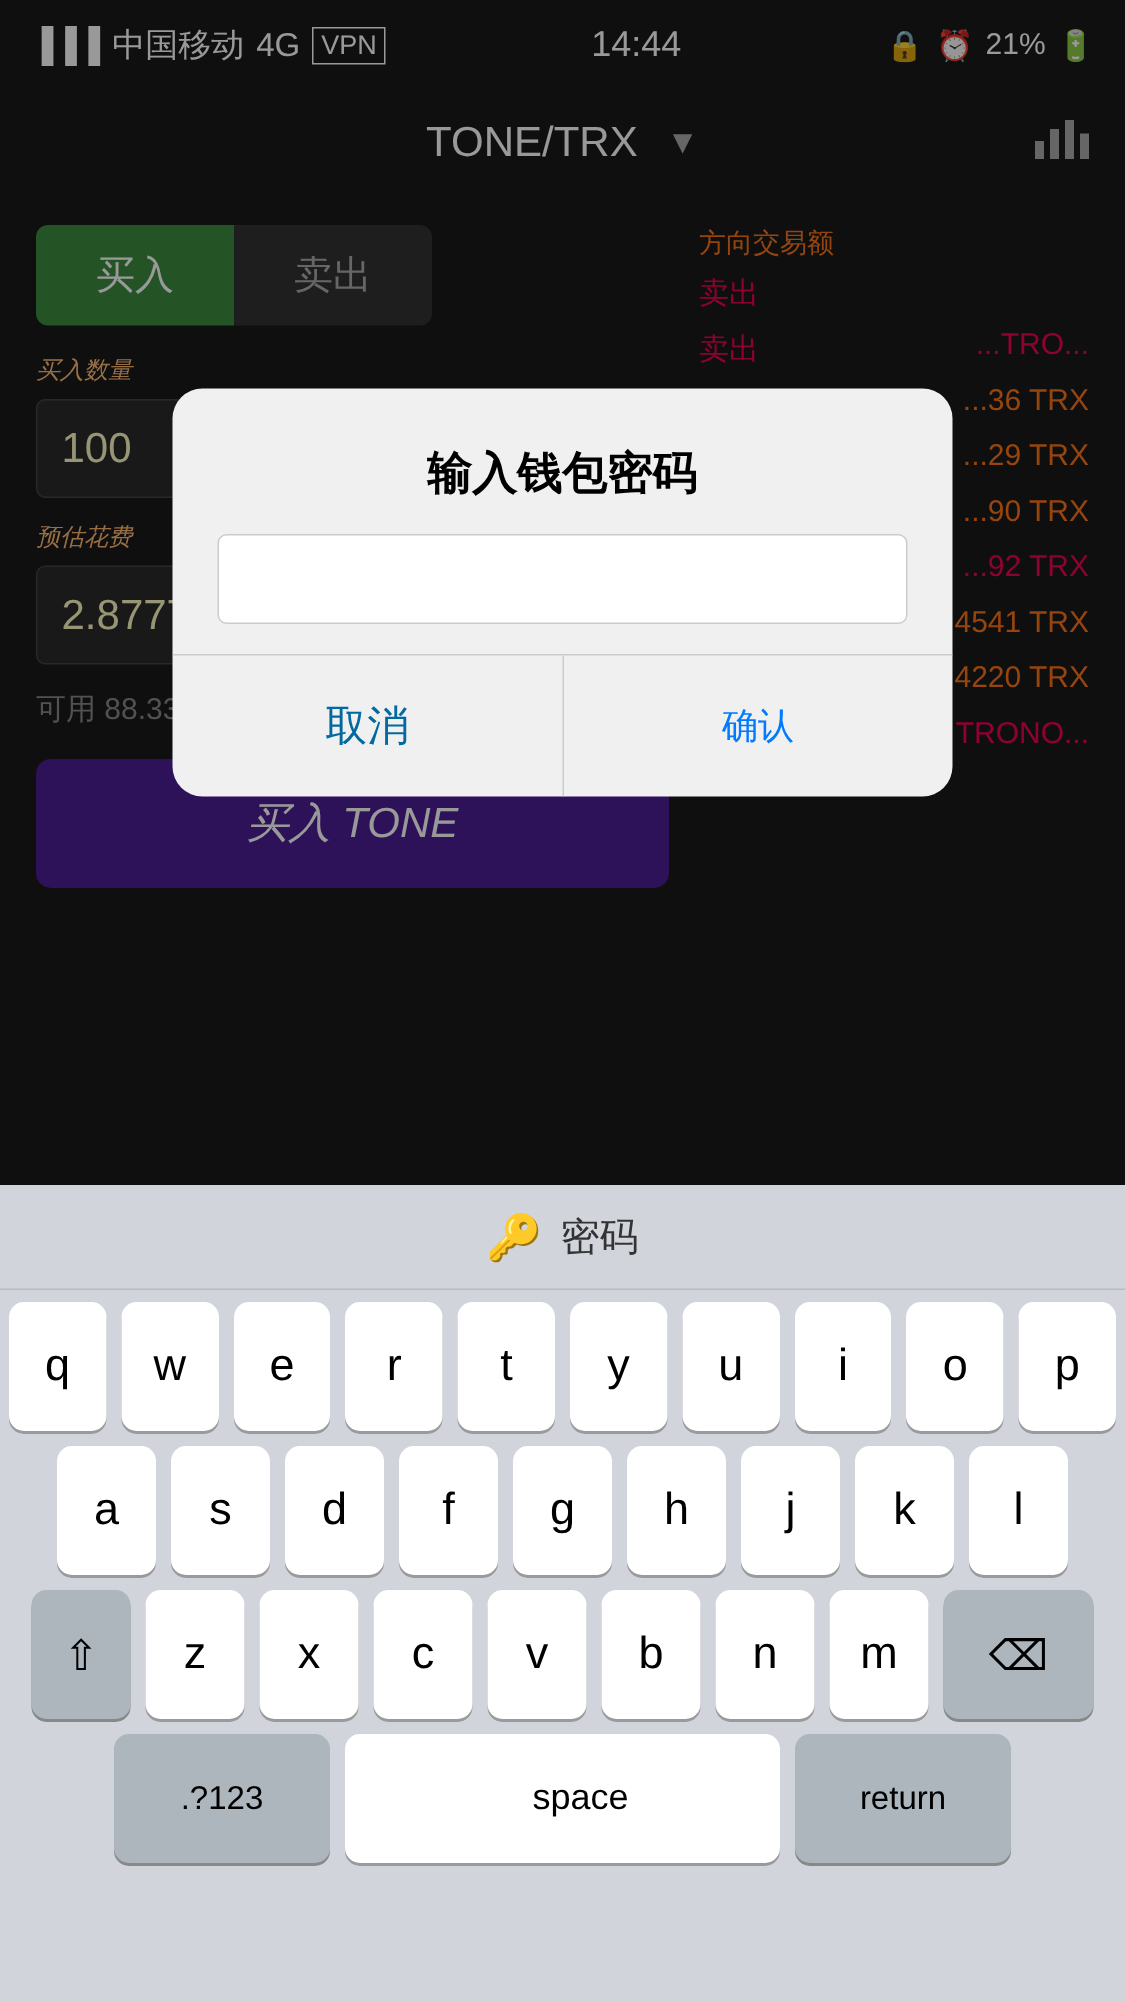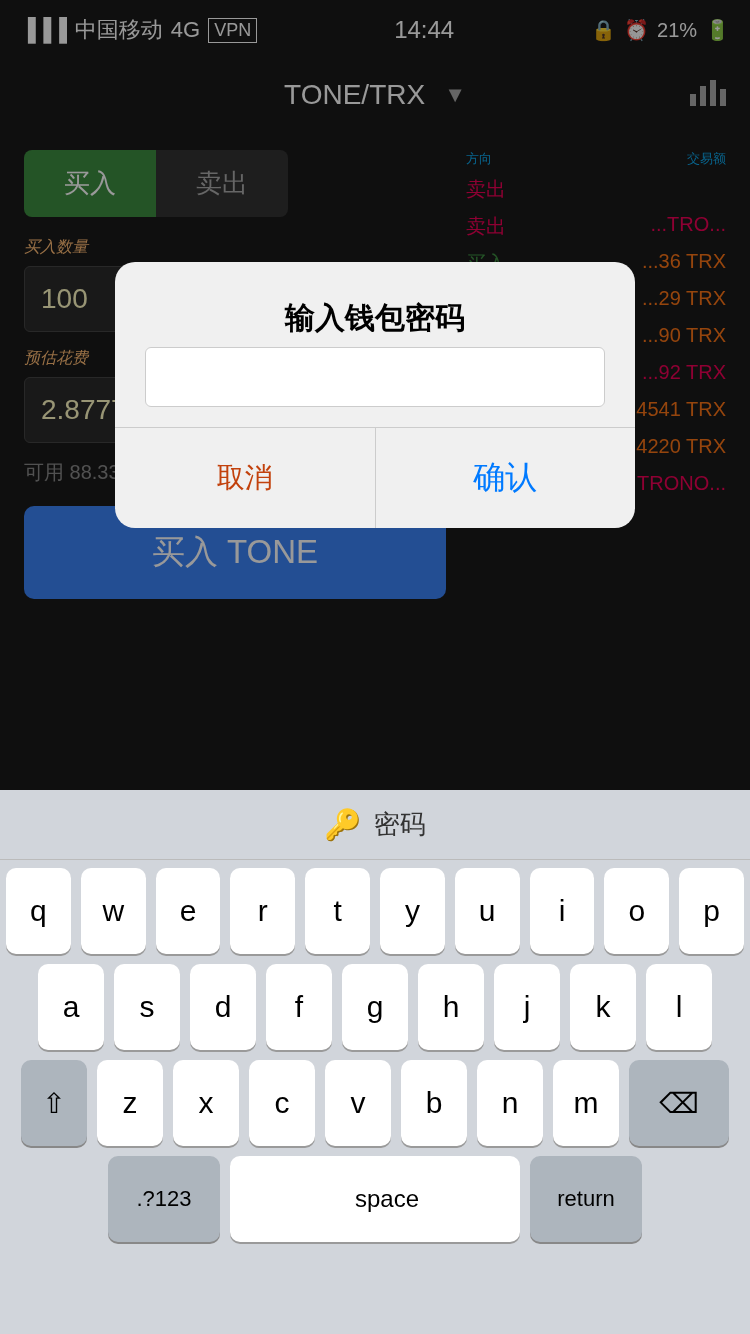--- a/index.html
+++ b/index.html
@@ -97,37 +97,38 @@
       font-size: 28px;
       width: 100%;
       margin-bottom: 16px;
       display: flex;
       align-items: center;
       justify-content: space-between;
     }
     .input-box span { color: #fef9c3; font-size: 28px; }
     .available-text { color: #888; font-size: 20px; margin-bottom: 20px; }
     .buy-btn {
-      background: #3b82f6;
+      background: #4c1d95;
       color: white;
       border: none;
       border-radius: 10px;
       width: 100%;
       padding: 24px;
-      font-size: 33px;
-      cursor: pointer;
+      font-size: 28px;
+      cursor: pointer;
+      font-style: italic;
     }
 
     
     .right-panel { width: 260px; }
     .right-header {
       display: flex;
-      justify-content: space-between;
-      color: #0ea5e9;
-      font-size: 13px;
+      justify-content: flex-start;
+      color: #f97316;
+      font-size: 18px;
       margin-bottom: 8px;
     }
     .trade-row {
       display: flex;
       justify-content: space-between;
       margin-bottom: 10px;
       font-size: 20px;
     }
     .trade-direction-sell { color: #e05; }
     .trade-direction-buy { color: #3d8c40; }
@@ -151,21 +152,21 @@
       background: #f0f0f0;
       border-radius: 20px;
       width: 520px;
       overflow: hidden;
     }
     .modal-title {
       text-align: center;
       font-size: 30px;
       font-weight: 600;
       color: #000;
-      padding: 36px 30px 8px;
+      padding: 36px 30px 20px;
     }
     .modal-input-wrapper {
       padding: 0 30px 20px;
     }
     .modal-input {
       width: 100%;
       height: 60px;
       border: 1.5px solid #ccc;
       border-radius: 6px;
       background: white;
@@ -175,32 +176,32 @@
     }
     .modal-buttons {
       display: flex;
       border-top: 1px solid #ccc;
     }
     .modal-btn-cancel {
       flex: 1;
       padding: 28px;
       background: none;
       border: none;
-      color: #c2410c;
+      color: #0369a1;
       font-size: 28px;
       cursor: pointer;
       border-right: 1px solid #ccc;
     }
     .modal-btn-confirm {
       flex: 1;
       padding: 28px;
       background: none;
       border: none;
       color: #007aff;
-      font-size: 32px;
+      font-size: 24px;
       cursor: pointer;
     }
 
     
     .keyboard-area {
       position: absolute;
       bottom: 0;
       left: 0;
       width: 100%;
       height: 544px;
@@ -250,21 +251,21 @@
       height: 86px;
       display: flex;
       align-items: center;
       justify-content: center;
       font-size: 26px;
       color: #000;
       cursor: pointer;
       box-shadow: 0 2px 0 #888;
     }
     .key-wide {
-      width: 112px;
+      width: 144px;
     }
     .key-wider {
       width: 290px;
     }
     .key-backspace {
       width: 100px;
     }
   </style>
 </head>
 <body>

